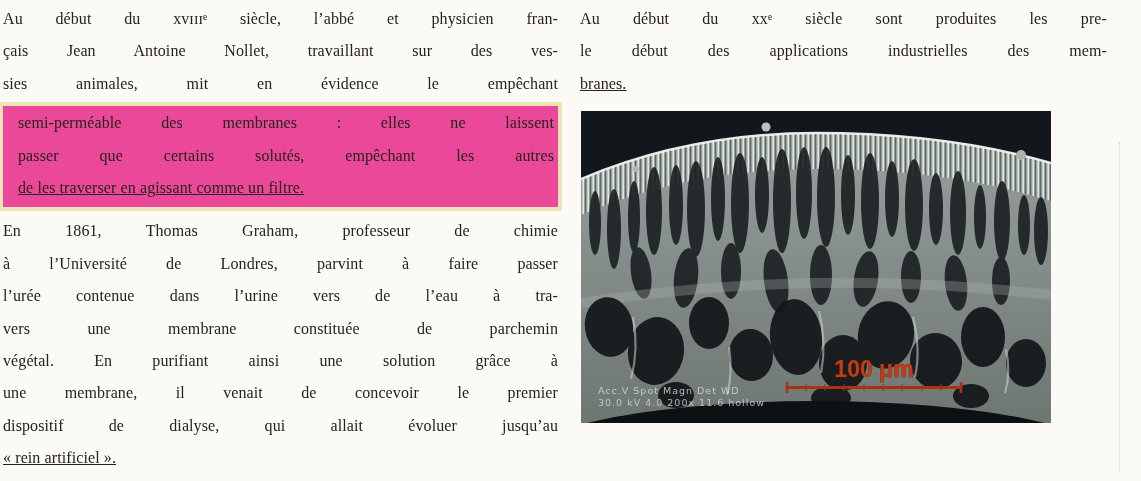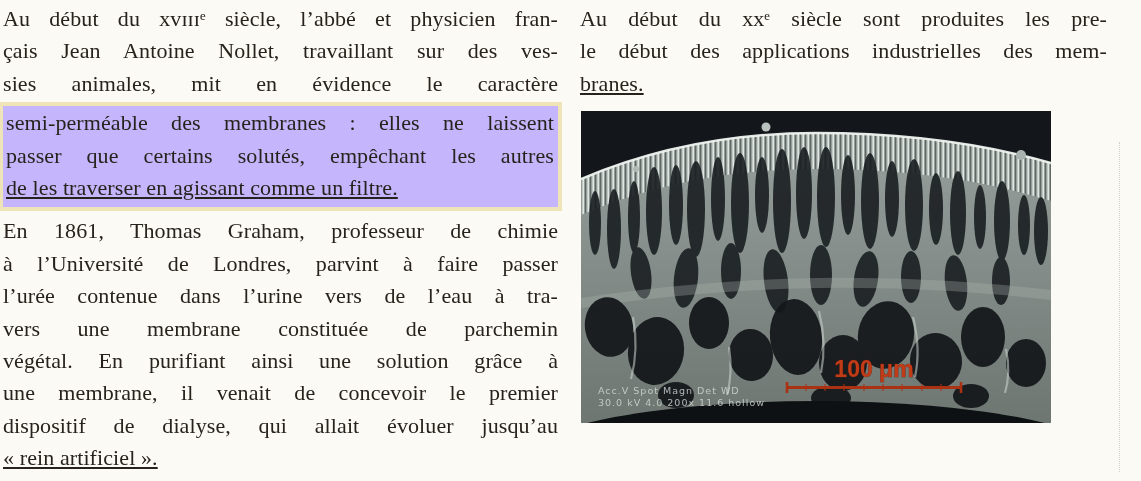--- a/index.html
+++ b/index.html
@@ -10,35 +10,35 @@
     background: #fbfaf5;
     color: #27231c;
     font-family: "Liberation Serif", "DejaVu Serif", serif;
     overflow: hidden;
   }
   .column { position: absolute; top: 3px; }
   #col-left  { left: 0;     width: 562px; }
   #col-right { left: 577px; width: 534px; }
 
   .tline {
-    font-size: 22px;
+    font-size: 16px;
     height: 32.4px;
     line-height: 32.4px;
     text-align: justify;
     text-align-last: justify;
     padding: 0 4px 0 3px;
     letter-spacing: 0.1px;
     white-space: nowrap;
   }
   .tline.end { text-align-last: left; text-decoration: underline; }
 
   .hl-box {
     border: 4px solid #efe3b8;
-    background: #c4b5fd;
-    padding: 1px 0 3px 0;
+    background: #ec4899;
+    padding: 1px 0 3px 12px;
     margin: 2px 0 4px -1px;
   }
   .para2 { }
 
   .figure-wrap {
     margin: 11px 0 0 4px;
     width: 470px; height: 340px;
     line-height: 0;
   }
   .scan-artifact {
@@ -49,21 +49,21 @@
     opacity: .7;
   }
 </style>
 </head>
 <body>
 
 <div class="column" id="col-left">
   <div>
     <div class="tline">Au début du xvɪɪɪᵉ siècle, l’abbé et physicien fran-</div>
     <div class="tline">çais Jean Antoine Nollet, travaillant sur des ves-</div>
-    <div class="tline">sies animales, mit en évidence le caractère</div>
+    <div class="tline">sies animales, mit en évidence le empêchant</div>
     <div class="hl-box">
       <div class="tline">semi-perméable des membranes : elles ne laissent</div>
       <div class="tline">passer que certains solutés, empêchant les autres</div>
       <div class="tline end">de les traverser en agissant comme un filtre.</div>
     </div>
   </div>
   <div class="para2">
     <div class="tline">En 1861, Thomas Graham, professeur de chimie</div>
     <div class="tline">à l’Université de Londres, parvint à faire passer</div>
     <div class="tline">l’urée contenue dans l’urine vers de l’eau à tra-</div>

